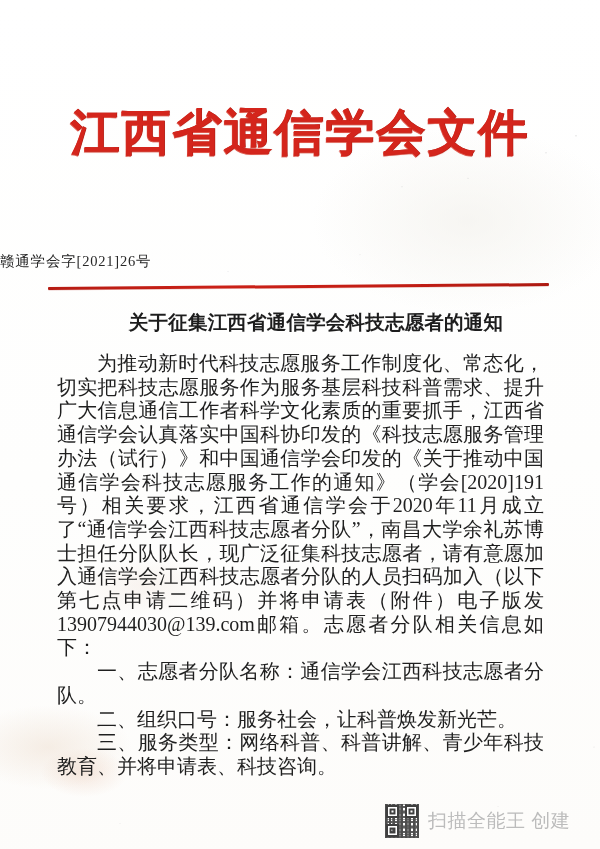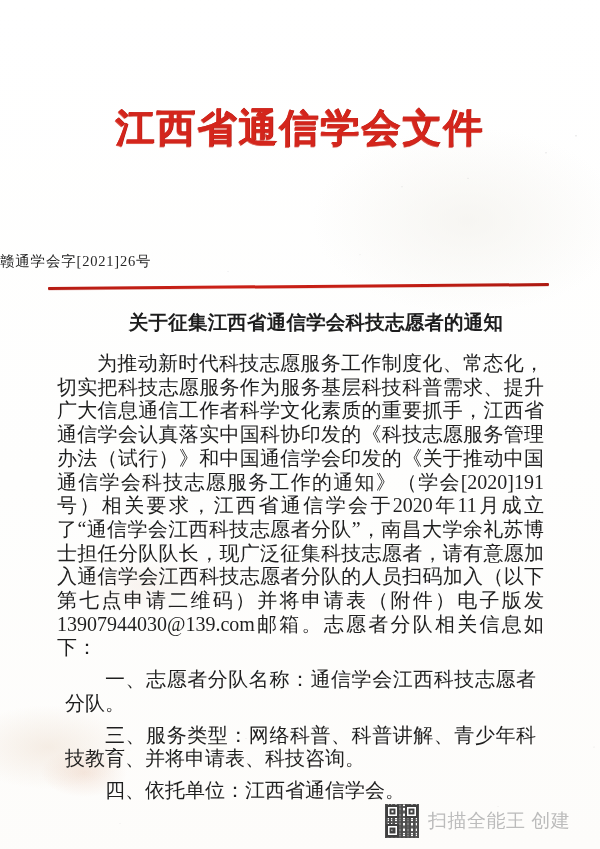--- a/index.html
+++ b/index.html
@@ -50,21 +50,21 @@
   .masthead {
     position: absolute;
     top: 108px;
     left: 0;
     width: 600px;
     text-align: center;
   }
   .masthead-title {
     display: inline-block;
     font-family: "Liberation Serif", "DejaVu Serif", serif;
-    font-size: 39px;
+    font-size: 49px;
     line-height: 1;
     font-weight: 700;
     letter-spacing: 2px;
     color: #d4251c;
     text-shadow:
       0.6px 0 0 #a81a12,
       -0.5px 0.5px 0 #e0564a,
       0 1px 1px rgba(150,20,14,0.30);
     white-space: nowrap;
   }
@@ -123,21 +123,21 @@
     text-align: justify;
     text-justify: inter-character;
   }
   .para {
     margin: 0;
     text-indent: 2em;
     text-align: justify;
     text-justify: inter-character;
   }
   .list-item {
-    margin: 8px;
+    margin: 0;
     text-indent: 2em;
     text-align: justify;
     text-justify: inter-character;
   }
 
   
   .watermark {
     position: absolute;
     left: 358px;
     top: 804px;
@@ -201,22 +201,22 @@
 
   <div class="doc-number">赣通学会字[2021]26号</div>
 
   <div class="red-rule"></div>
 
   <div class="subject-title">关于征集江西省通信学会科技志愿者的通知</div>
 
   <div class="body-block">
     <p class="para">为推动新时代科技志愿服务工作制度化、常态化，切实把科技志愿服务作为服务基层科技科普需求、提升广大信息通信工作者科学文化素质的重要抓手，江西省通信学会认真落实中国科协印发的《科技志愿服务管理办法（试行）》和中国通信学会印发的《关于推动中国通信学会科技志愿服务工作的通知》（学会[2020]191号）相关要求，江西省通信学会于2020年11月成立了“通信学会江西科技志愿者分队”，南昌大学余礼苏博士担任分队队长，现广泛征集科技志愿者，请有意愿加入通信学会江西科技志愿者分队的人员扫码加入（以下第七点申请二维码）并将申请表（附件）电子版发13907944030@139.com邮箱。志愿者分队相关信息如下：</p>
     <p class="list-item">一、志愿者分队名称：通信学会江西科技志愿者分队。</p>
+    <p class="list-item">二、组织口号：服务社会，让科普焕发新光芒。</p>
     <p class="list-item">三、服务类型：网络科普、科普讲解、青少年科技教育、并将申请表、科技咨询。</p>
-    <p class="list-item">四、依托单位：江西省通信学会。</p>
   </div>
 
   <div class="watermark">
     <div class="qr">
       <span class="qr-bl"></span>
     </div>
     <div class="watermark-text">扫描全能王 创建</div>
   </div>
 
 </div>

